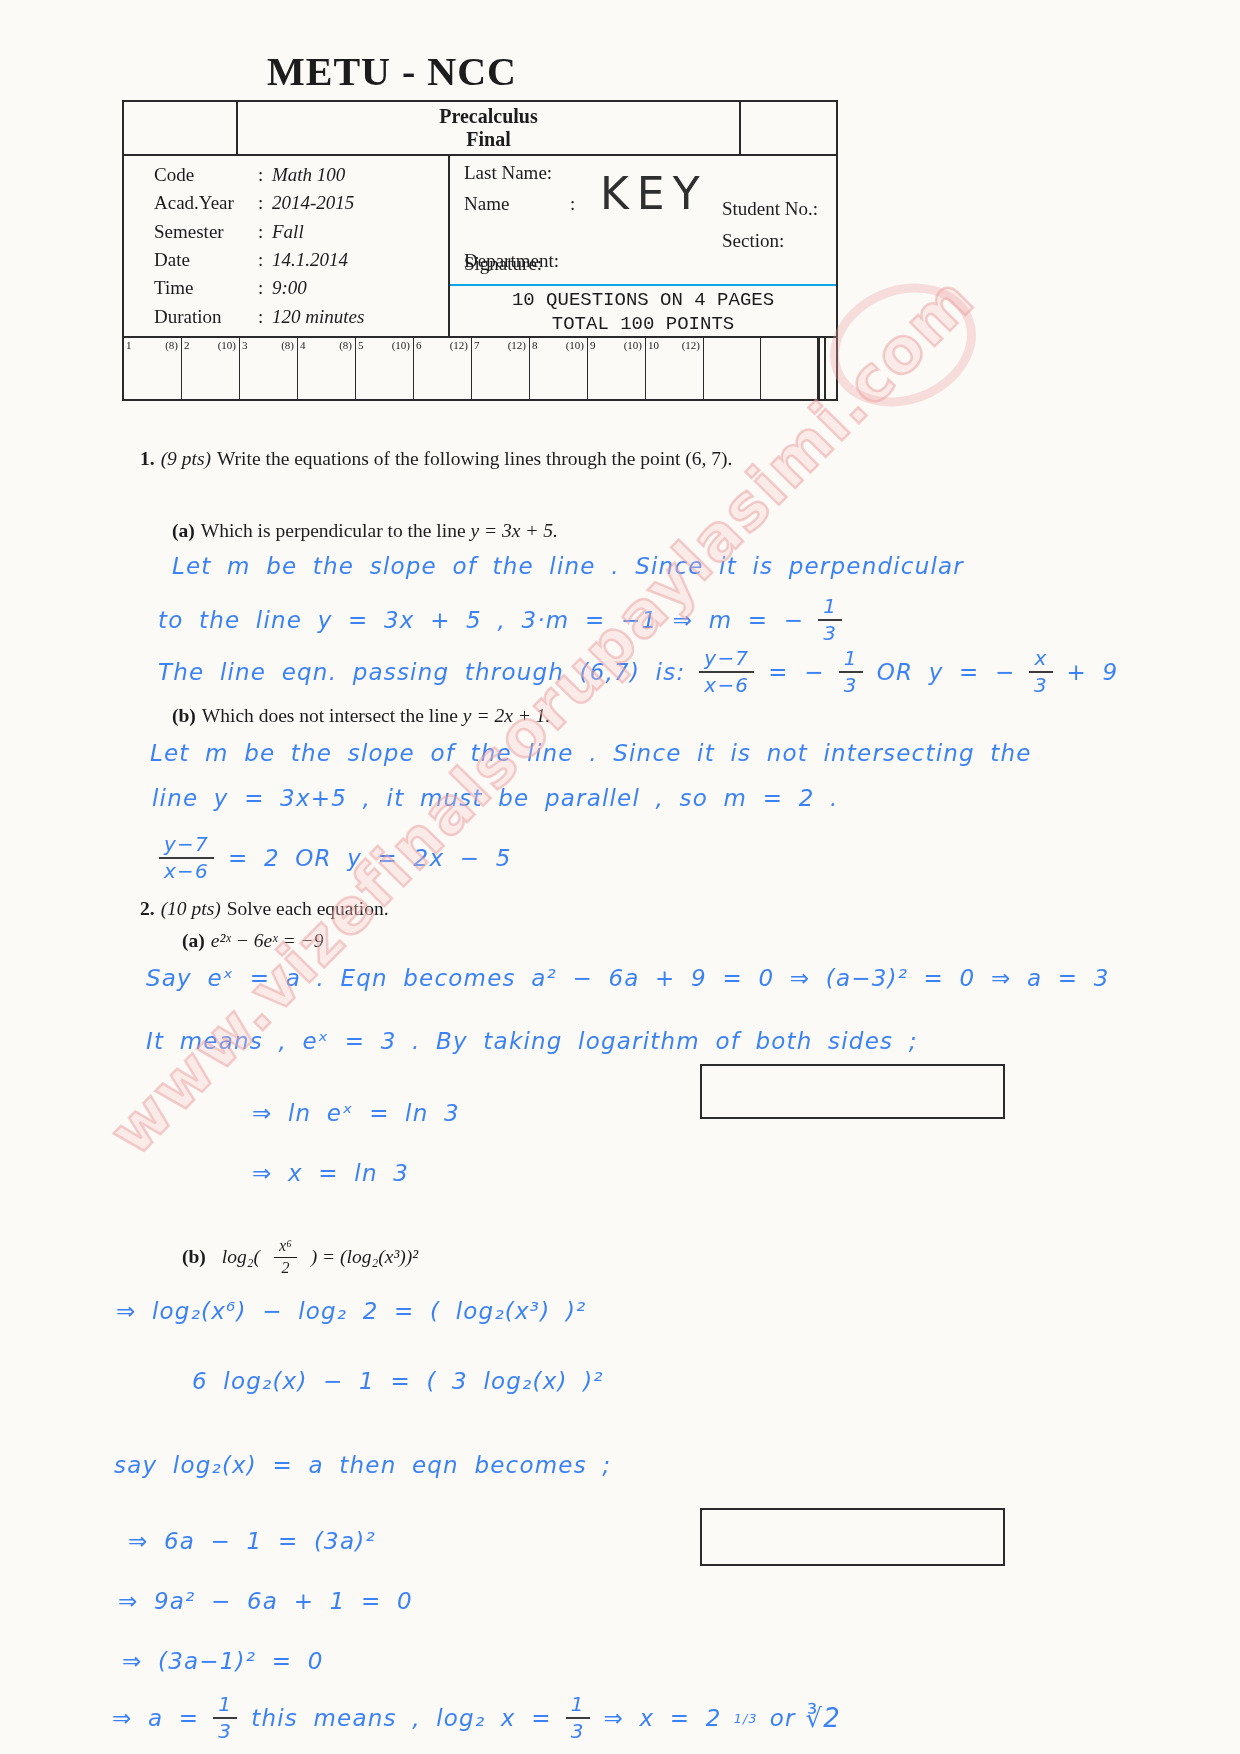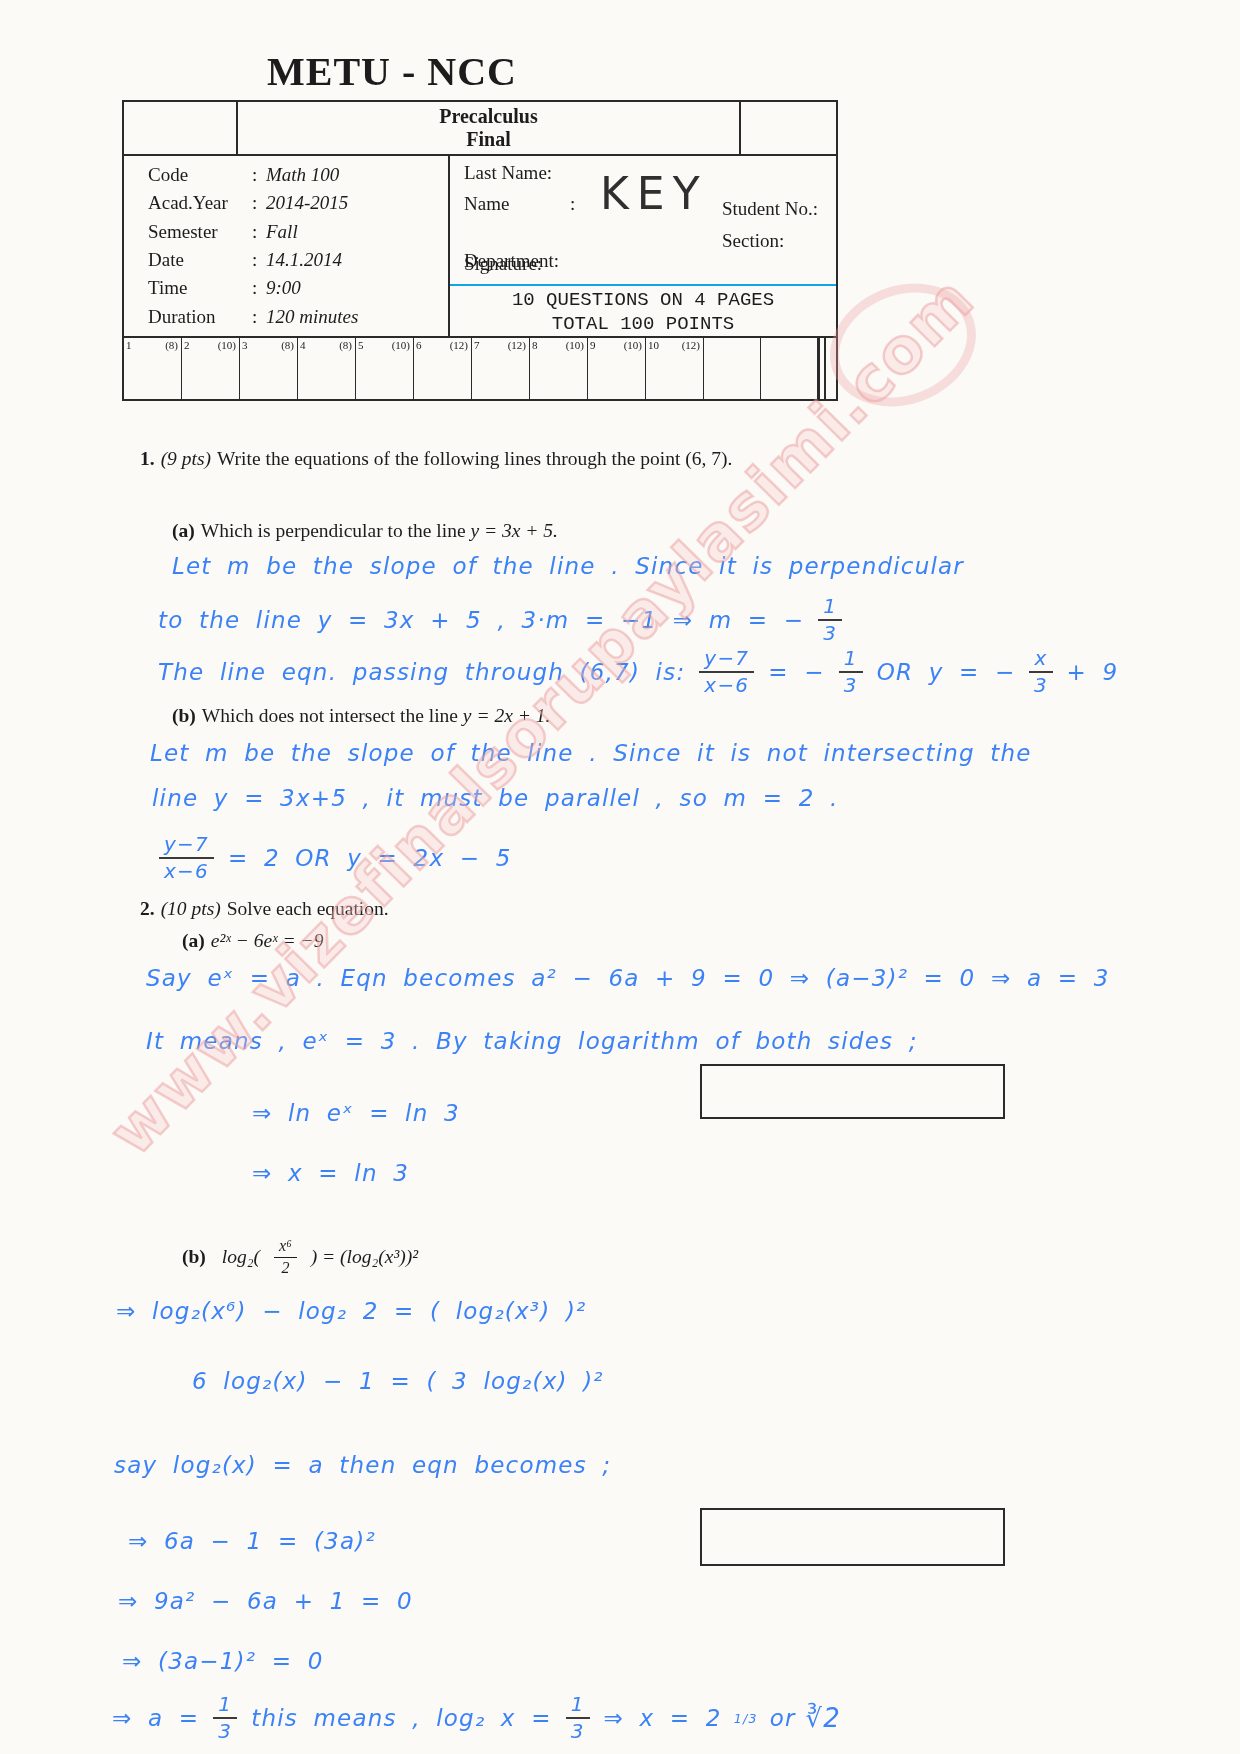--- a/index.html
+++ b/index.html
@@ -15,21 +15,21 @@
 
   
   .htable { border:2px solid #2a2a2a; box-sizing:border-box; background:transparent; }
   .hrow1 { display:flex; height:52px; border-bottom:2px solid #2a2a2a; }
   .hr1c1 { flex:0 0 112px; border-right:2px solid #2a2a2a; }
   .hr1c2 { flex:1; display:flex; flex-direction:column; align-items:center; justify-content:center;
            font-weight:bold; font-size:20px; line-height:1.15; }
   .hr1c3 { flex:0 0 95px; border-left:2px solid #2a2a2a; }
   .hrow2 { display:flex; height:180px; border-bottom:2px solid #2a2a2a; }
   .infocol { flex:0 0 326px; border-right:2px solid #2a2a2a; display:flex; flex-direction:column;
-             justify-content:space-around; padding:5px 0 5px 10px; box-sizing:border-box; }
+             justify-content:space-around; padding:5px 0 5px 16px; box-sizing:border-box; }
   .inforow { display:flex; font-size:19px; padding-left:14px; }
   .inforow .lbl { width:104px; }
   .inforow .col { width:14px; }
   .inforow .val { font-style:italic; }
   .studcol { flex:1; display:flex; flex-direction:column; }
   .fields { position:relative; height:128px; font-size:19px; }
   .notice { border-top:2px solid #0ea5e9; flex:1; text-align:center; font-size:19px; line-height:24px; padding-top:2px;font-family:Liberation Mono, monospace; }
   .hrow3 { display:flex; height:61px; }
   .score-cell { flex:0 0 58px; border-right:1.5px solid #2a2a2a; position:relative; font-size:11px; box-sizing:border-box; }
   .score-cell .sc-num { position:absolute; left:2px; top:1px; }

